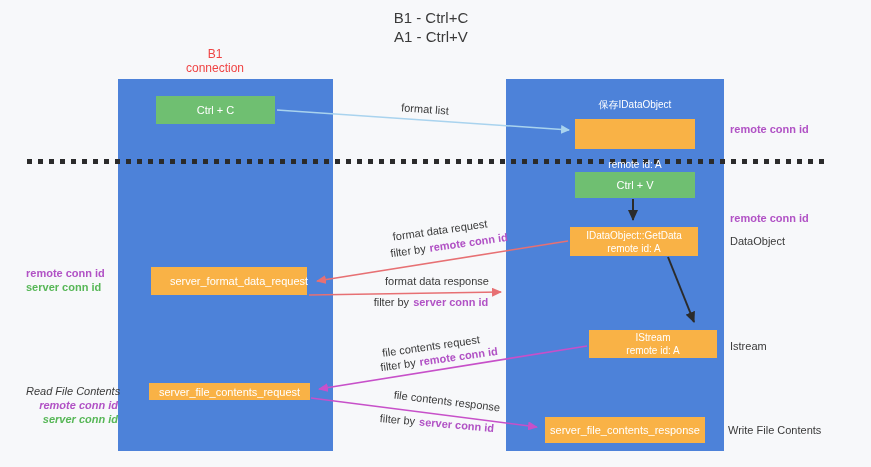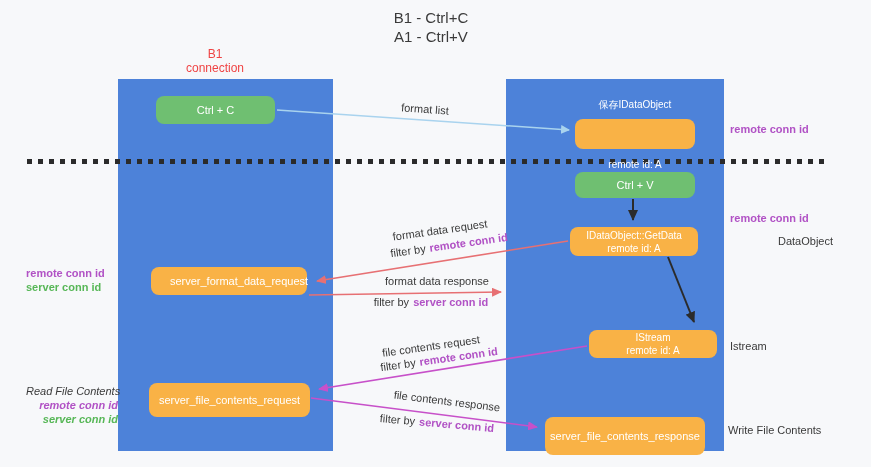--- a/index.html
+++ b/index.html
@@ -11,21 +11,21 @@
            font-size:15px; line-height:19px; color:#3a3a3a; }
 
   .lane-header { position:absolute; top:47px; width:140px; text-align:center;
                  font-size:12px; line-height:14px; color:#ef4444; }
   .lane { position:absolute; top:79px; height:372px; background:#4d82d9; }
 
   .divider { position:absolute; top:159px; left:27px; width:803px; height:5px;
              background:repeating-linear-gradient(90deg,#2b2b2b 0 5px,transparent 5px 11px); }
 
   .node { position:absolute; display:flex; flex-direction:column; align-items:center;
-          justify-content:center; color:#fff; text-align:center;border-radius:8px; }
+          justify-content:center; color:#fff; text-align:center; }
   .node.green  { background:#6fbf71; font-size:11px; }
   .node.orange { background:#f9b246; }
   .node .l1, .node .l2 { display:block; font-size:10px; line-height:13px; }
   .node.single { font-size:11px; }
 
   .side-label { position:absolute; font-size:11px; color:#3a3a3a; white-space:nowrap; }
   .conn-remote { color:#b152c5; font-weight:bold; }
   .conn-server-green { color:#57b757; font-weight:bold; }
   .conn-server-purple { color:#b152c5; font-weight:bold; }
 
@@ -100,31 +100,31 @@
   <div class="node orange single" style="left:151px; top:267px; width:156px; height:28px; font-size:11px;padding-left:20px;">
     <span>server_format_data_request</span>
   </div>
 
 
   <div class="node orange" style="left:589px; top:330px; width:128px; height:28px;">
     <span class="l1">IStream</span>
     <span class="l2">remote id: A</span>
   </div>
 
-  <div class="node orange single" style="left:149px; top:383px; width:161px; height:34px; font-size:11px;">
+  <div class="node orange single" style="left:149px; top:383px; width:161px; height:17px; font-size:11px;">
     <span>server_file_contents_request</span>
   </div>
 
-  <div class="node orange single" style="left:545px; top:417px; width:160px; height:38px; font-size:11px;">
+  <div class="node orange single" style="left:545px; top:417px; width:160px; height:26px; font-size:11px;">
     <span>server_file_contents_response</span>
   </div>
 
   <div class="side-label conn-remote" style="left:730px; top:123px;">remote conn id</div>
   <div class="side-label conn-remote" style="left:730px; top:212px;">remote conn id</div>
-  <div class="side-label" style="left:730px; top:235px;margin-left:48px;">DataObject</div>
+  <div class="side-label" style="left:730px; top:235px;">DataObject</div>
   <div class="side-label" style="left:730px; top:340px;">Istream</div>
   <div class="side-label" style="left:728px; top:424px;">Write File Contents</div>
 
   <div class="side-label" style="left:26px; top:266px; line-height:14px;">
     <div class="conn-remote">remote conn id</div>
     <div class="conn-server-green">server conn id</div>
   </div>
 
   <div class="side-label" style="left:26px; top:384px; width:92px; text-align:right; line-height:14px;font-style:italic;">
     <div>Read File Contents</div>

